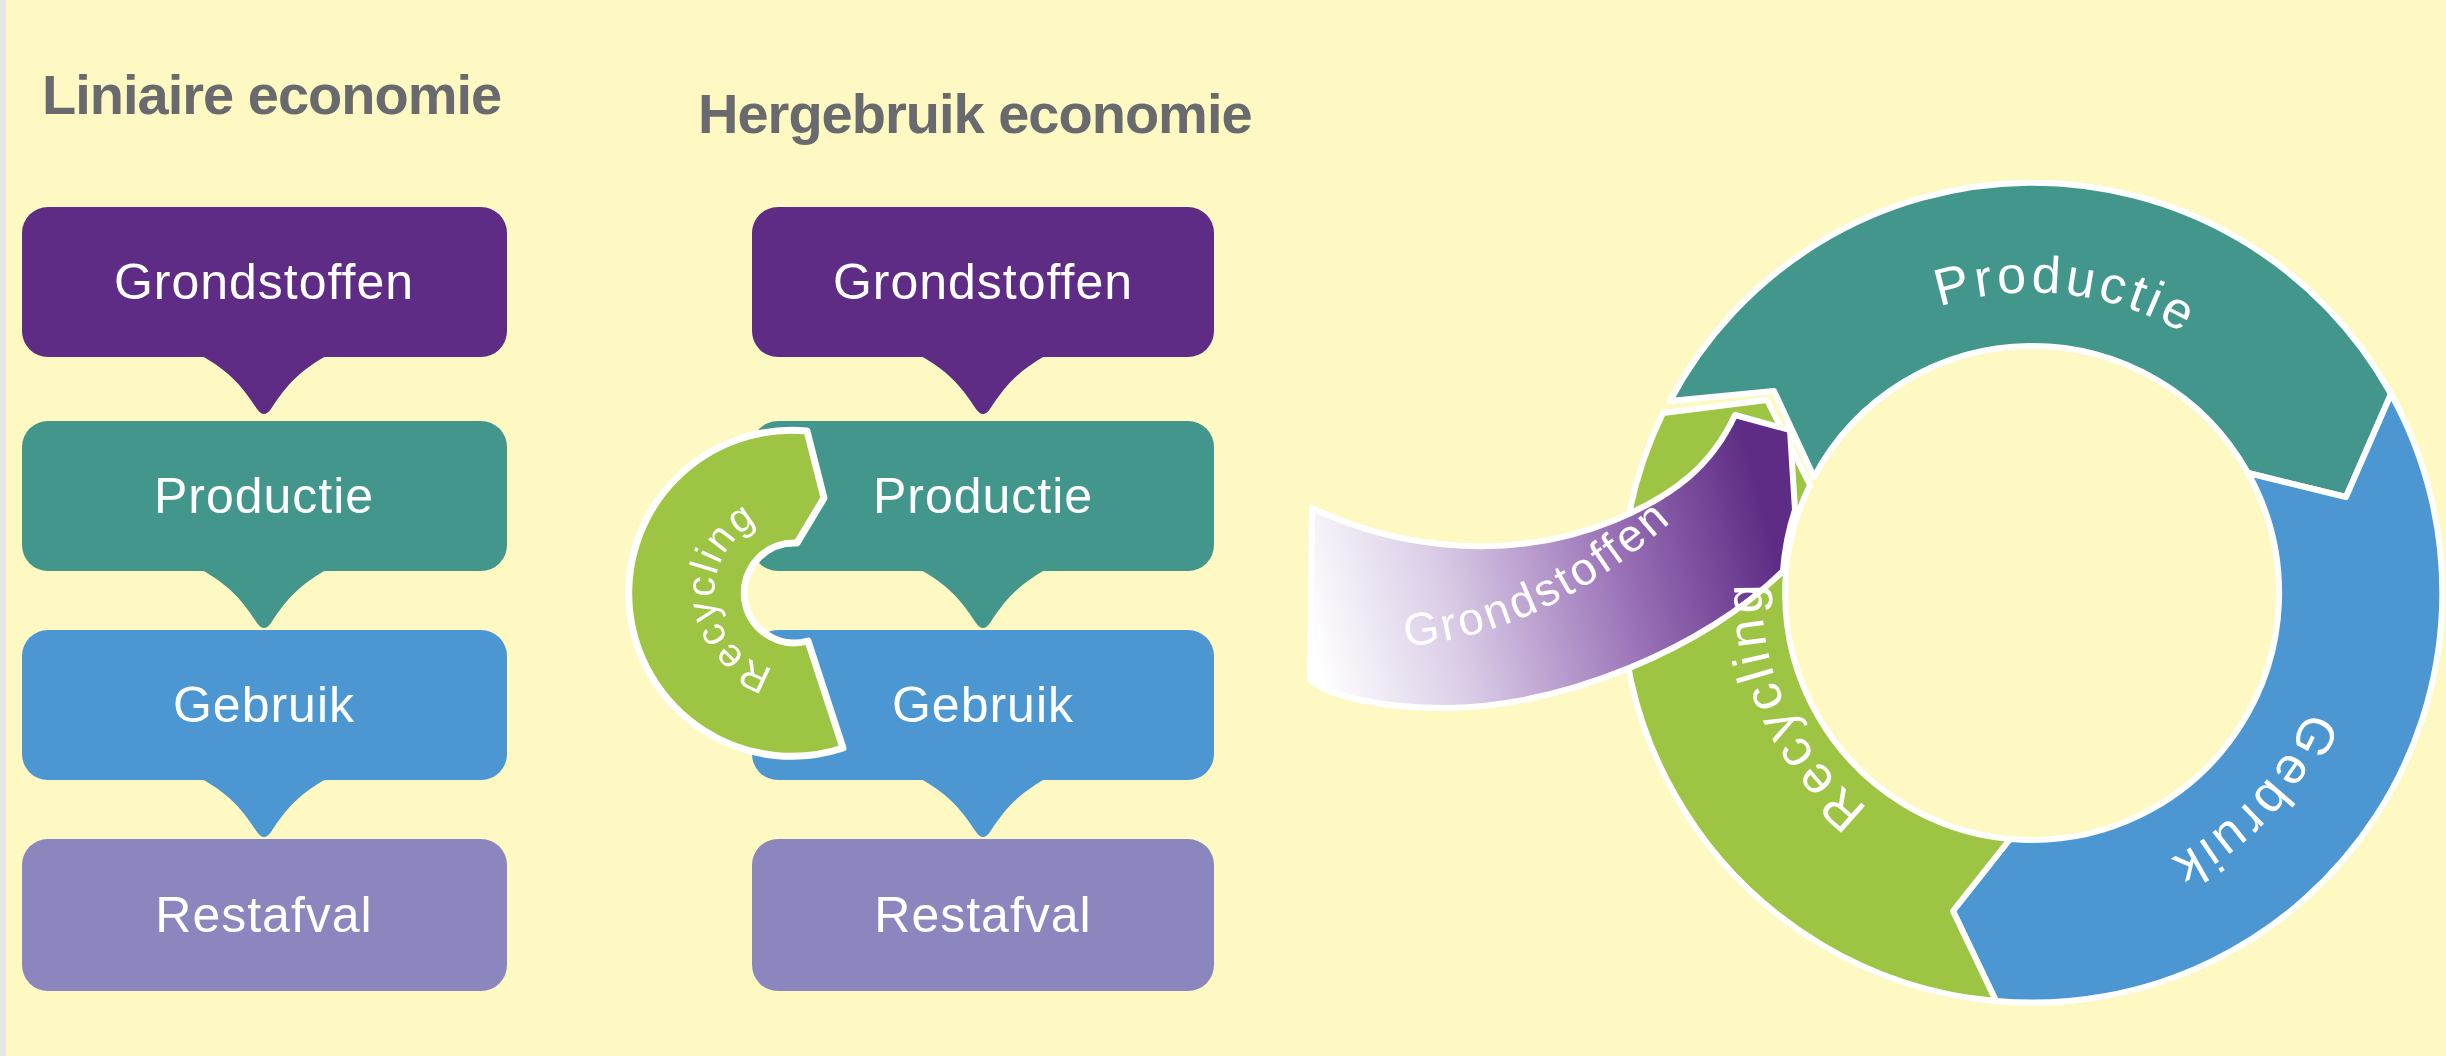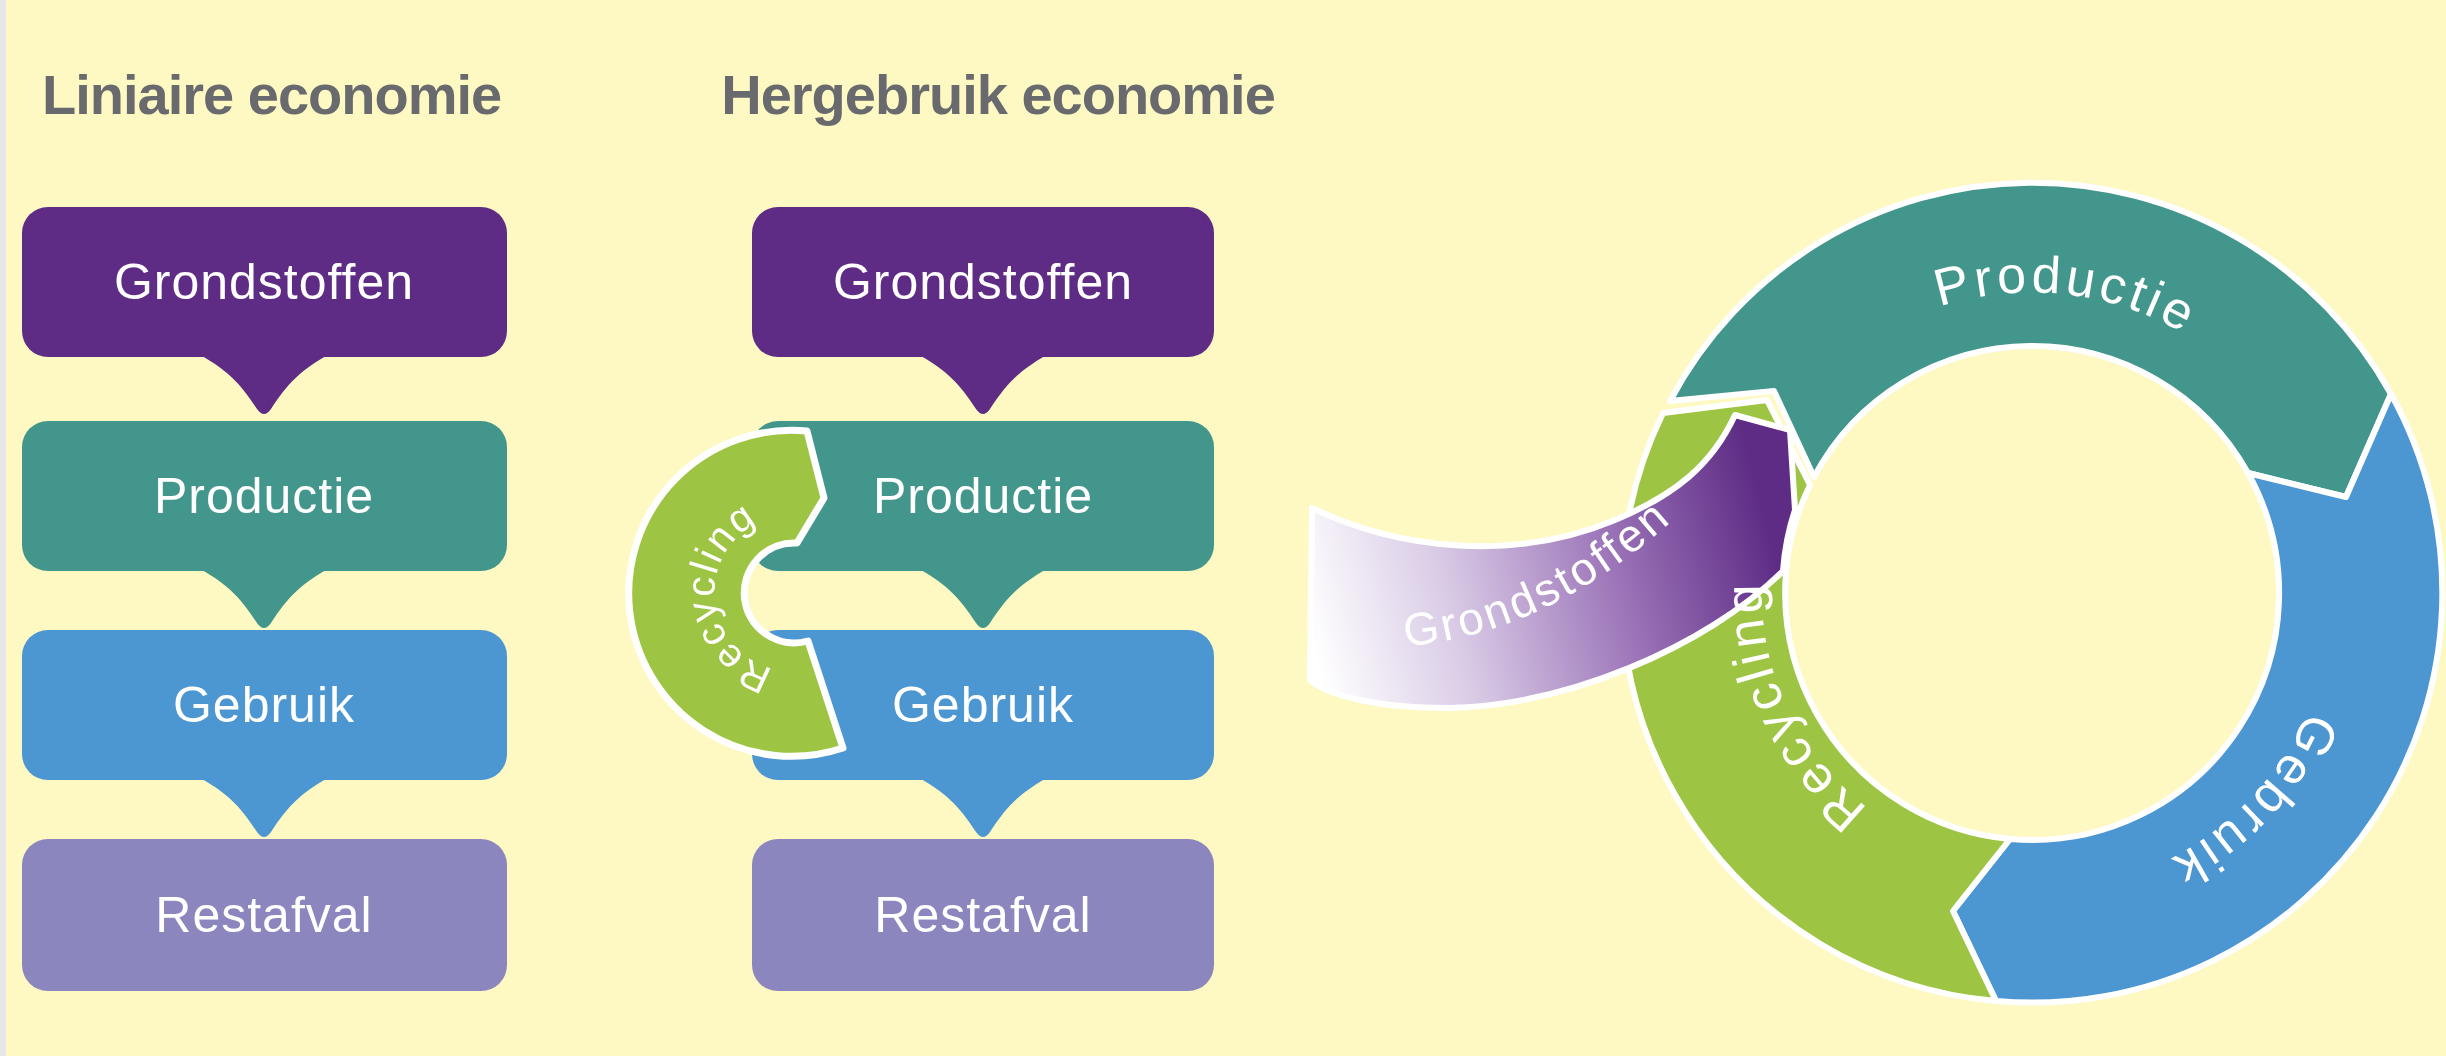--- a/index.html
+++ b/index.html
@@ -5,21 +5,21 @@
   html,body{margin:0;padding:0;background:#e9e9ec;}
   #canvas{
     position:relative;width:2446px;height:1056px;overflow:hidden;
     background:#fef9c3;
     font-family:"Liberation Sans","DejaVu Sans",sans-serif;
   }
   .col-title{
     position:absolute;top:62px;font-size:56px;font-weight:700;
     letter-spacing:-1px;white-space:nowrap;
   }
-  .col-title.centered{text-align:center;}
+  .col-title.centered{text-align:left;margin-top:19px;}
   #title-linear{left:42px;}
   #title-reuse{left:698px;width:600px;}
   #title-circular{left:1726px;width:600px;}
   svg{position:absolute;left:0;top:0;}
   .box-label{
     font-size:50px;fill:#ffffff;letter-spacing:1px;
     text-anchor:middle;
   }
   .curve-label{
     font-size:52px;fill:#ffffff;letter-spacing:4px;

